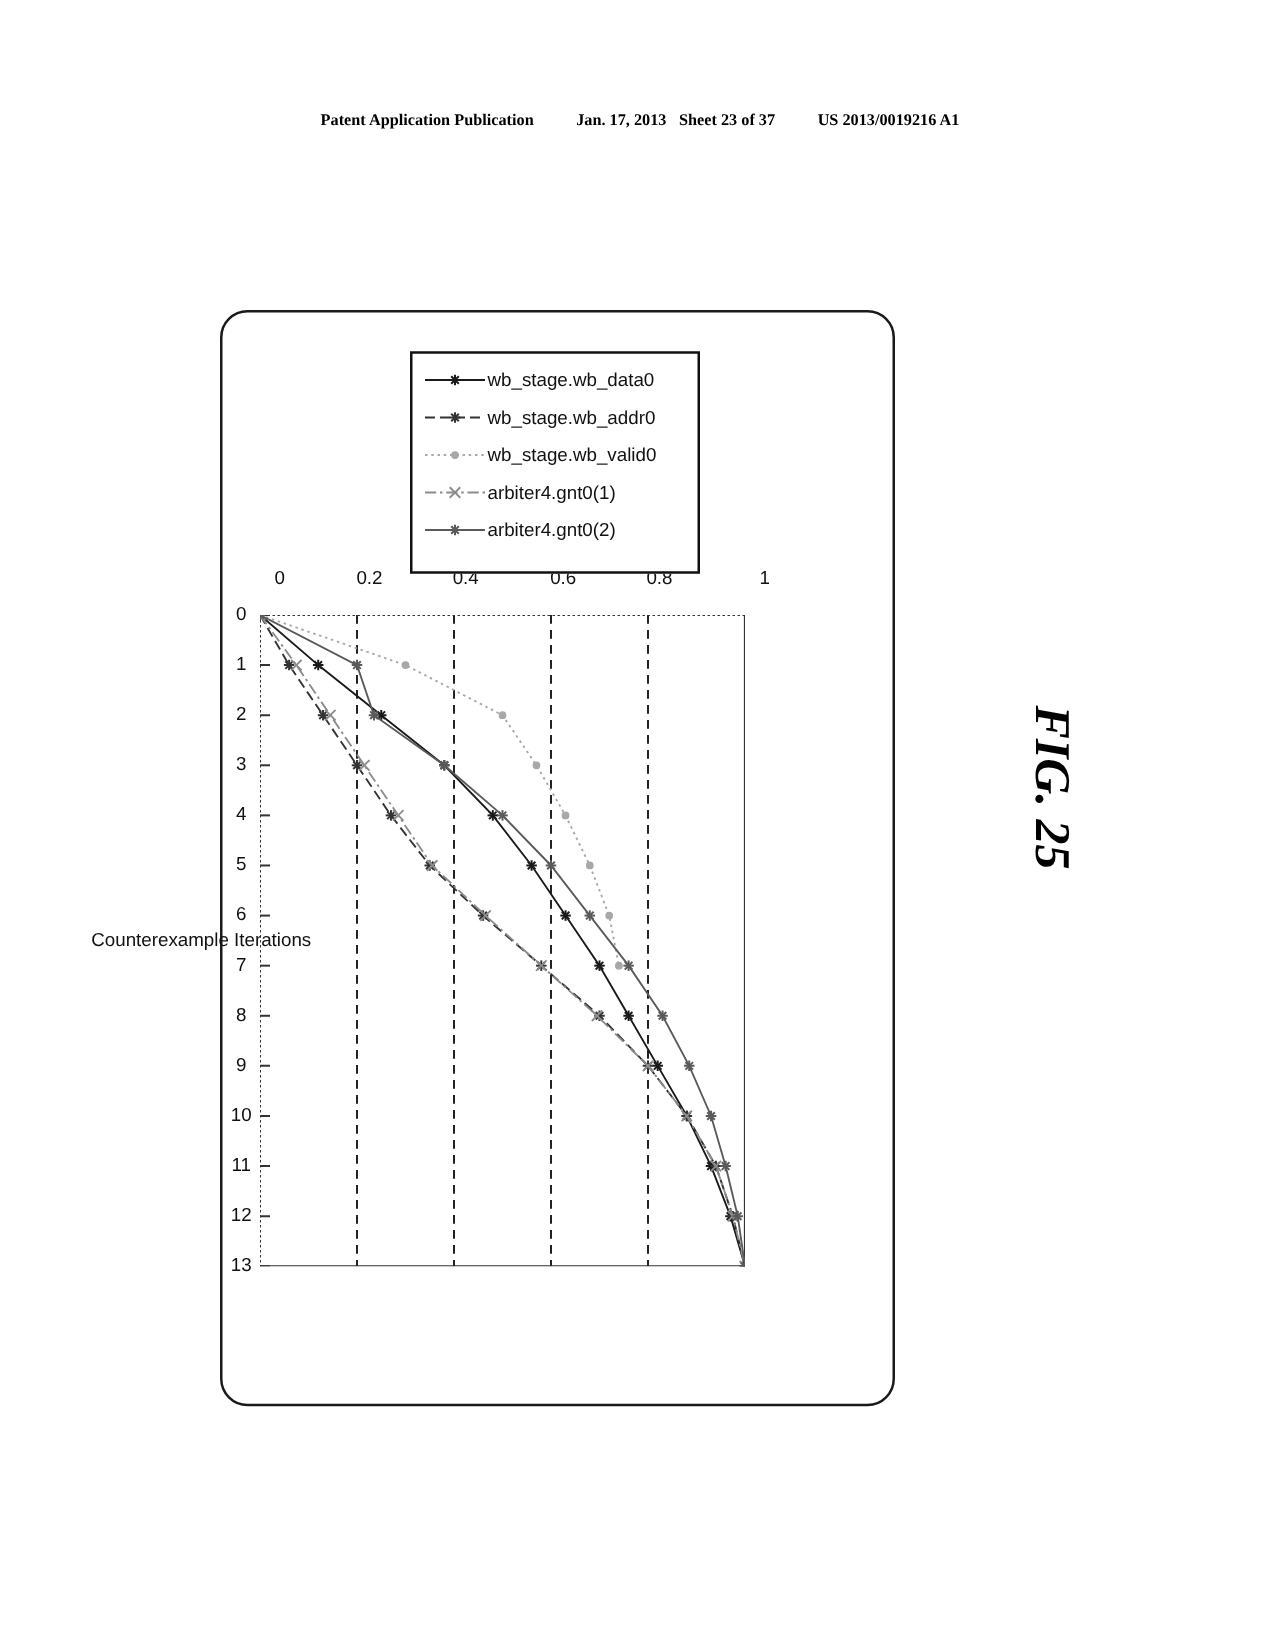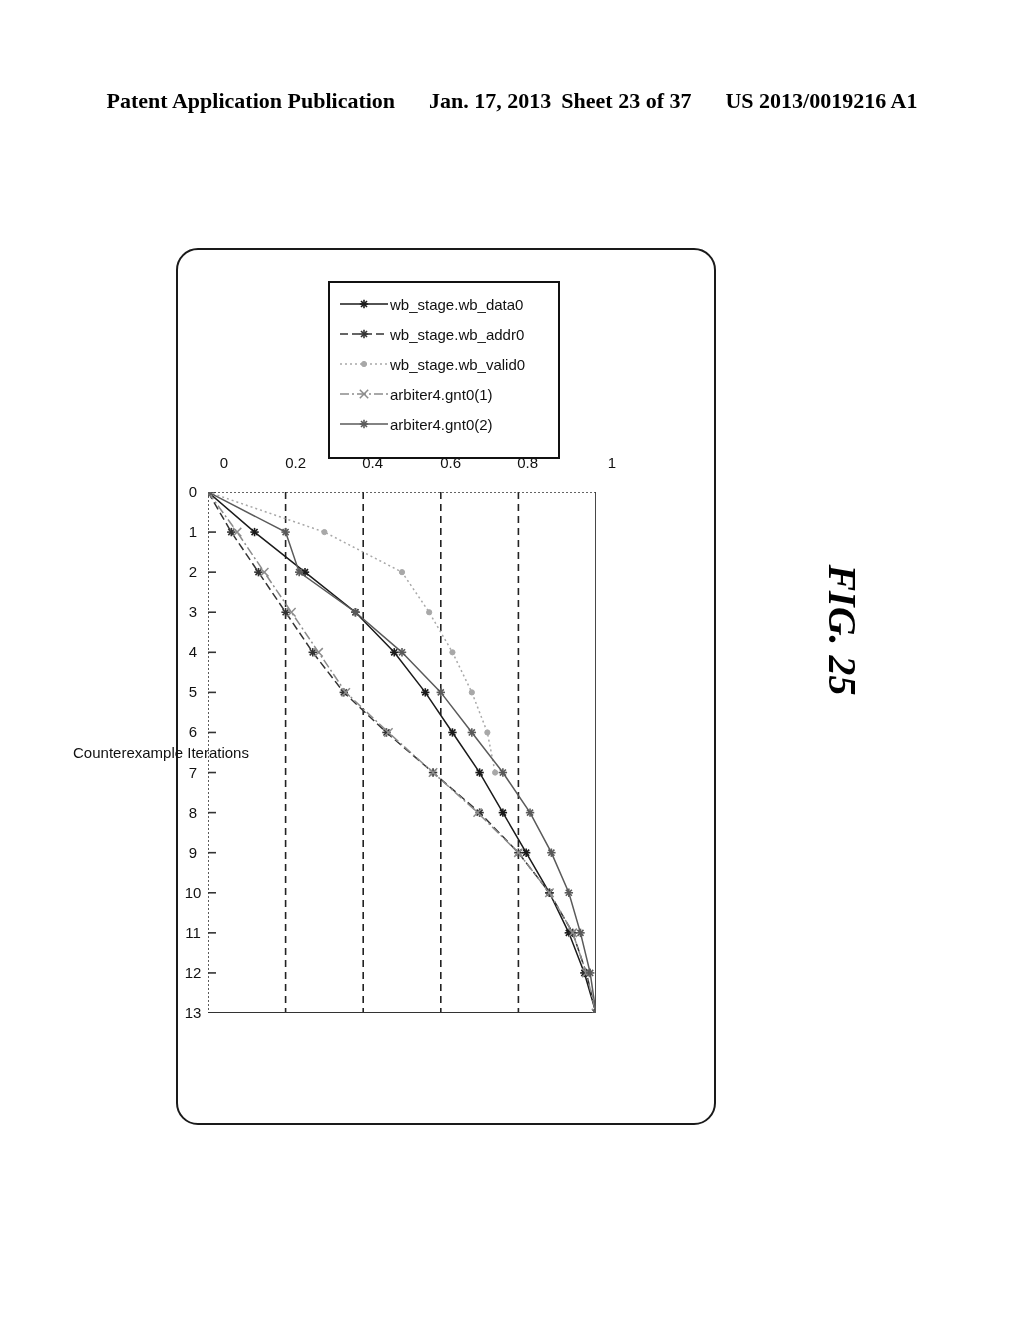--- a/index.html
+++ b/index.html
@@ -17,21 +17,21 @@
 
   
   #page-header {
     position: absolute;
     left: 0;
     top: 88px;
     width: 1024px;
     text-align: center;
     font-family: "Liberation Serif", serif;
     font-weight: bold;
-    font-size: 22px;
+    font-size: 13px;
     color: #000;
     white-space: nowrap;
     letter-spacing: 0px;
   }
   #page-header .hgap-a { display:inline-block; width: 34px; }
   #page-header .hgap-b { display:inline-block; width: 10px; }
   #page-header .hgap-c { display:inline-block; width: 34px; }
 
   
   #figure-frame {

